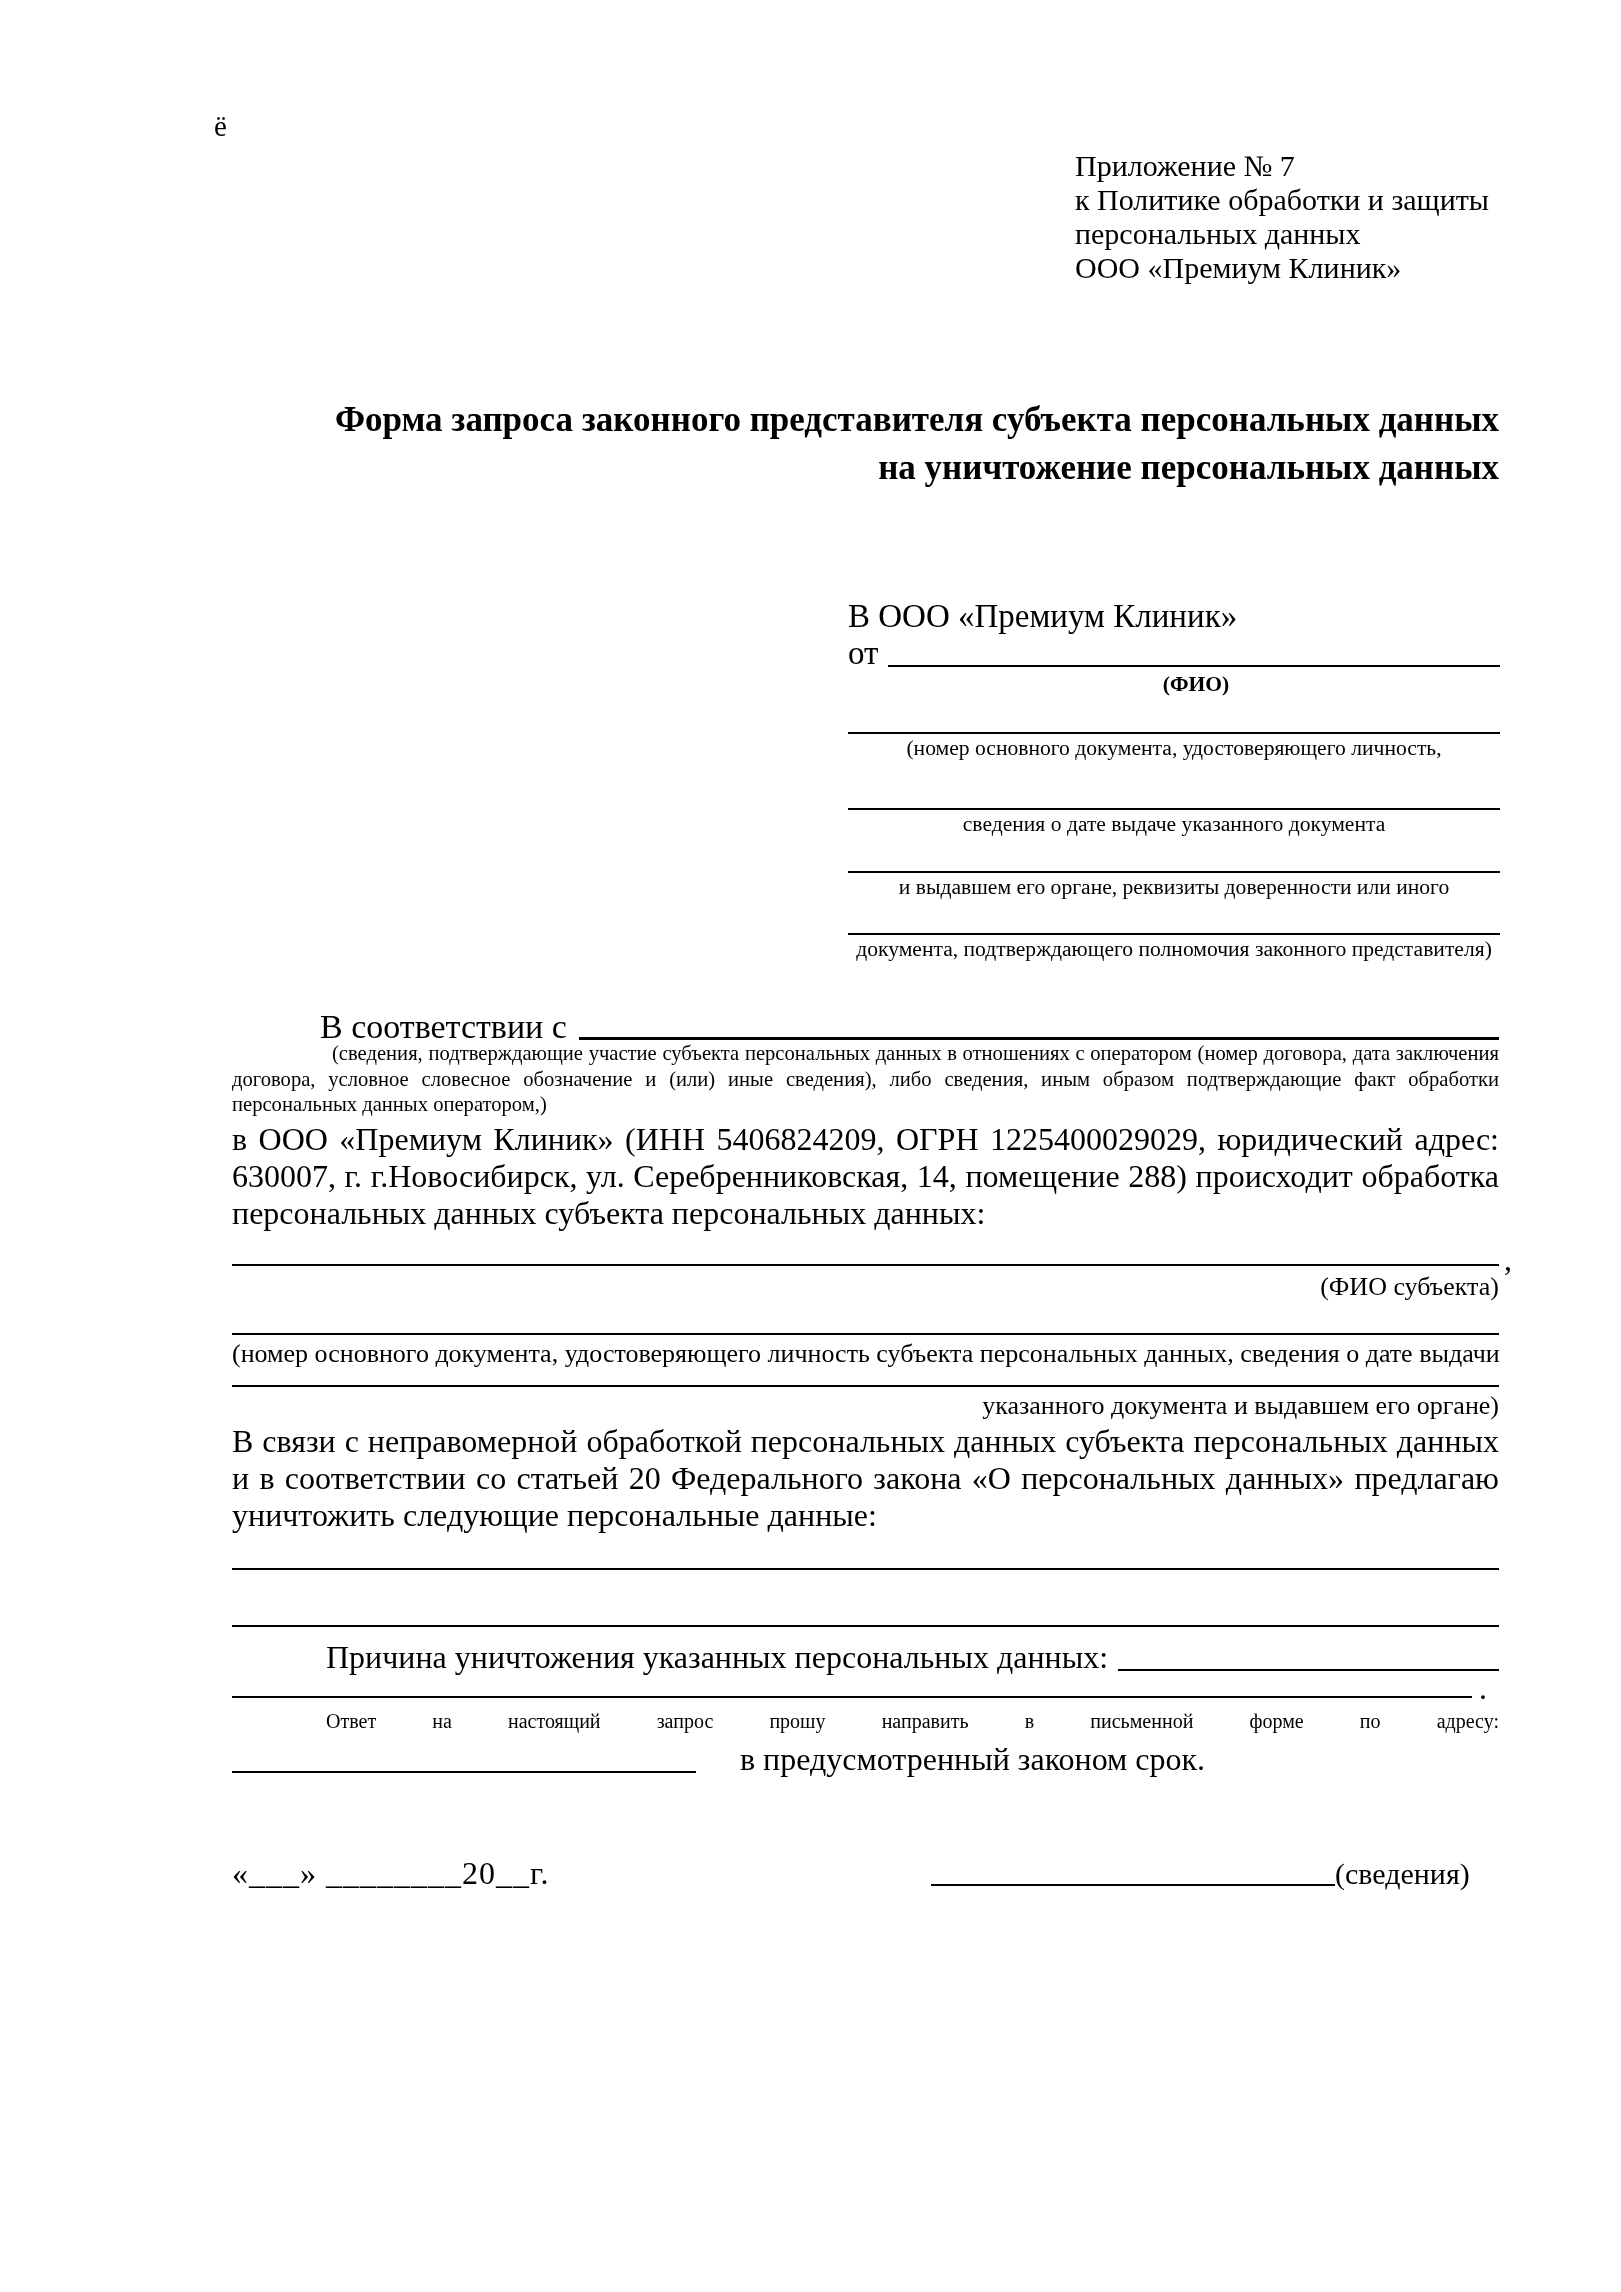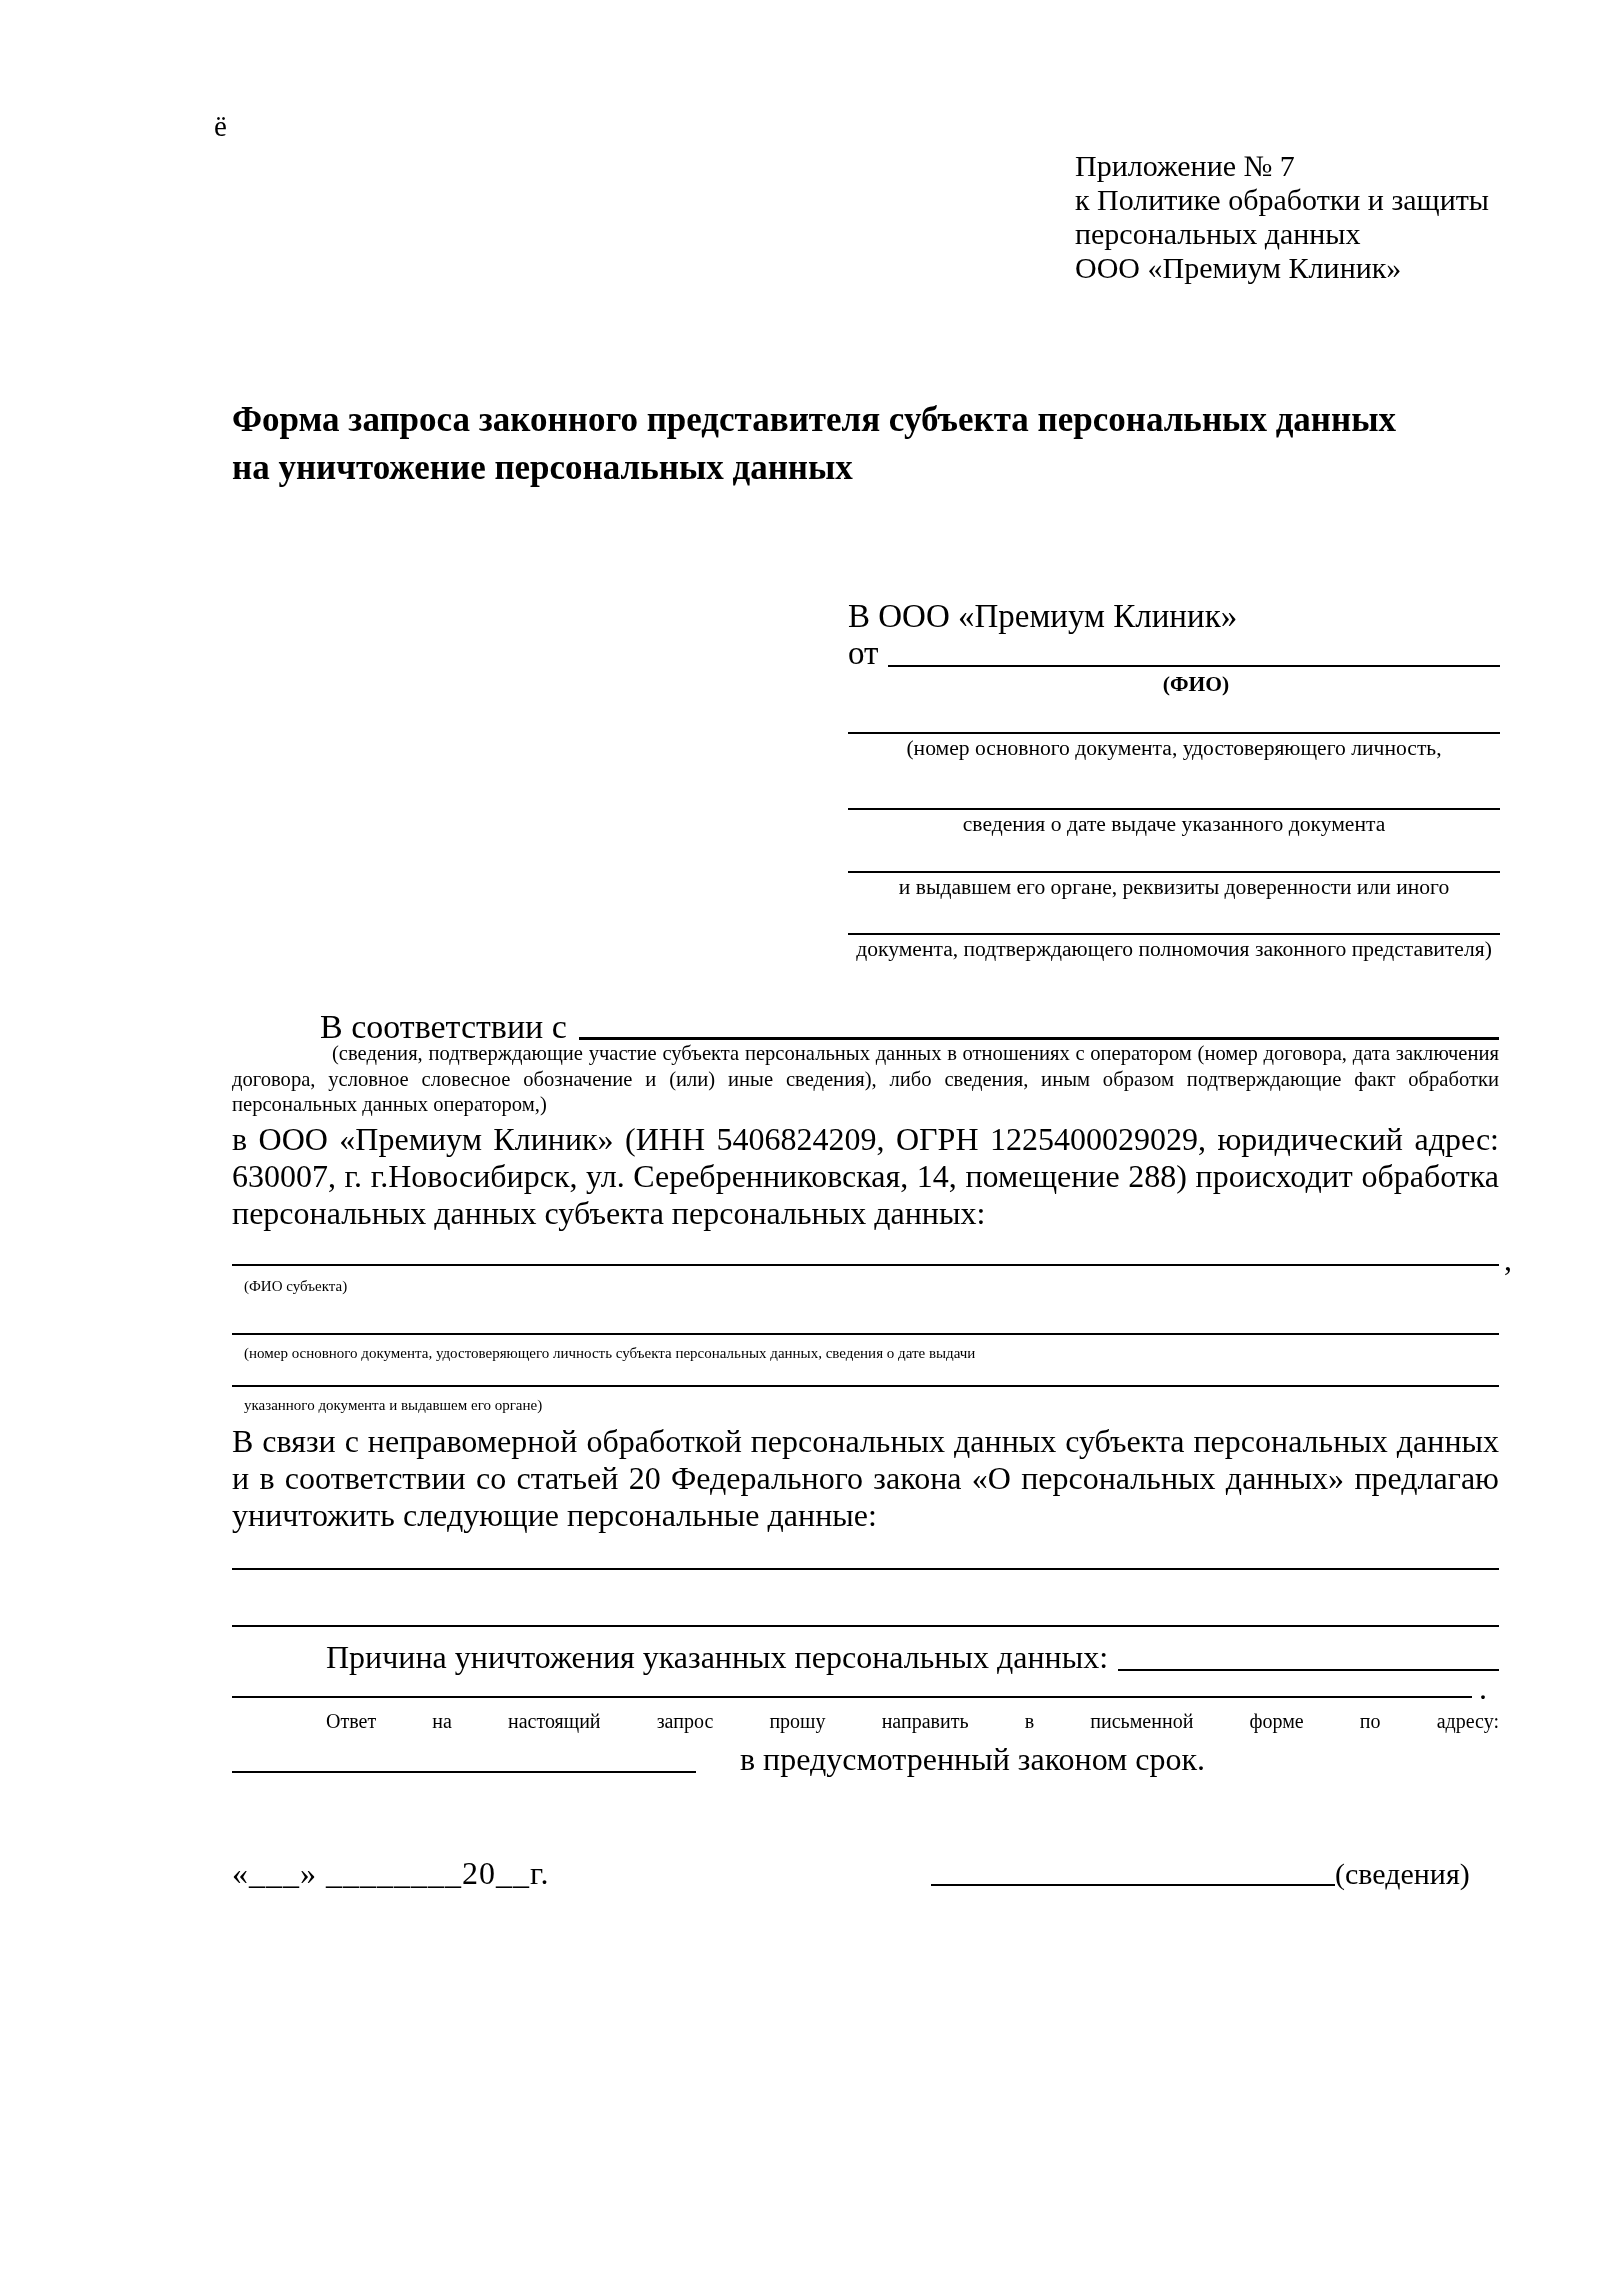--- a/index.html
+++ b/index.html
@@ -11,21 +11,21 @@
     color:#000000;
     font-family:"Liberation Serif","DejaVu Serif",serif;
     overflow:hidden;
   }
   .content { position:absolute; left:232px; top:0; width:1267px; height:1669px; }
 
   .ye { position:absolute; left:214px; top:110px; font-size:29px; line-height:33px; }
 
   .appendix { position:absolute; left:843px; top:149px; font-size:30px; line-height:34px; white-space:nowrap; }
 
-  .title { position:absolute; left:0; top:396px; width:100%; text-align:left;
+  .title { position:absolute; left:0; top:396px; width:100%; text-align:right;
            font-weight:bold; font-size:35px; line-height:48px; }
 
   .addr { position:absolute; left:616px; top:598px; width:652px; font-size:33px; line-height:37px; }
   .addr-from { display:flex; align-items:flex-end; height:37px; }
   .addr-from .fill { flex:1; margin-left:9.8px; margin-bottom:4.9px; border-bottom:2.9px solid #000; height:0; }
 
   .cap { font-size:21.6px; line-height:25.5px; text-align:center; white-space:nowrap; }
   .fl  { height:0; border-top:2.9px solid #000; }
 
   .abs { position:absolute; left:0; right:0; }
@@ -37,21 +37,21 @@
   .note { position:absolute; left:0; right:0; top:1041px; font-size:20.6px; line-height:25.5px;
           text-align:justify; text-indent:100px; }
 
   .para { position:absolute; left:0; right:0; font-size:32px; line-height:37px; text-align:justify; }
   .p-operator { top:1121px; }
   .p-unlawful { top:1423px; }
 
   .comma-mark { position:absolute; left:1272px; top:1241px; font-size:32px; line-height:37px; }
   .period-mark { position:absolute; left:1247px; top:1670px; font-size:32px; line-height:37px; }
 
-  .cap-abs { position:absolute; left:12px; right:0; font-size:15px; line-height:25.5px; text-align:left; white-space:nowrap; }
+  .cap-abs { position:absolute; left:0; right:0; font-size:26px; line-height:25.5px; text-align:right; white-space:nowrap; }
 
   .reason-row { position:absolute; left:0; right:0; top:1639px; display:flex; align-items:flex-end; font-size:32px; line-height:37px; }
   .reason-row .lead { white-space:nowrap; margin-left:94px; }
   .reason-row .fill { flex:1; margin-left:9.8px; margin-bottom:4.9px; border-bottom:2.9px solid #000; height:0; }
 
   .reply1 { position:absolute; left:0; right:0; top:1703px; font-size:20px; line-height:37px;
             text-align:justify; text-align-last:justify; text-indent:94px; white-space:normal; }
   .reply2 { position:absolute; left:0; right:0; top:1741px; display:flex; align-items:flex-end; font-size:32px; line-height:37px;gap:44px; }
   .reply2 .fill { width:464px; margin-bottom:4.9px; border-bottom:2.9px solid #000; height:0; }
   .reply2 .tail { white-space:nowrap; }

